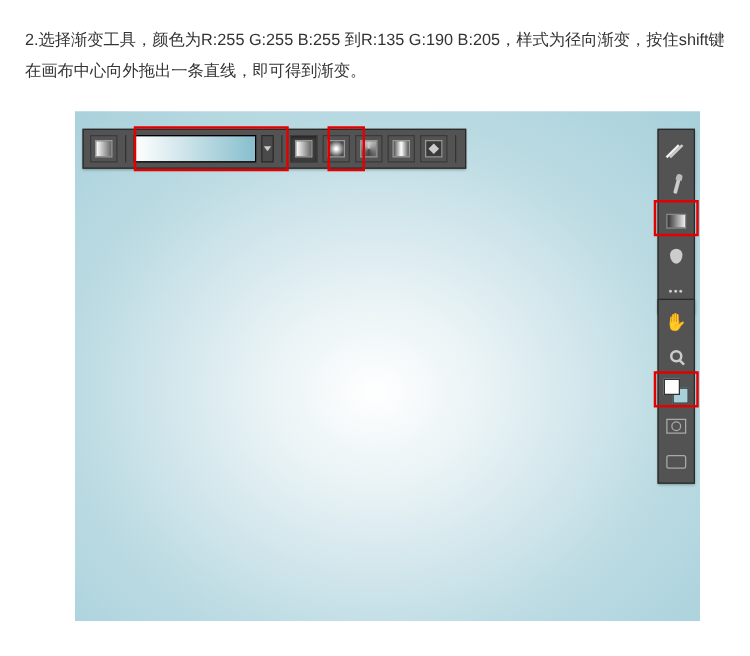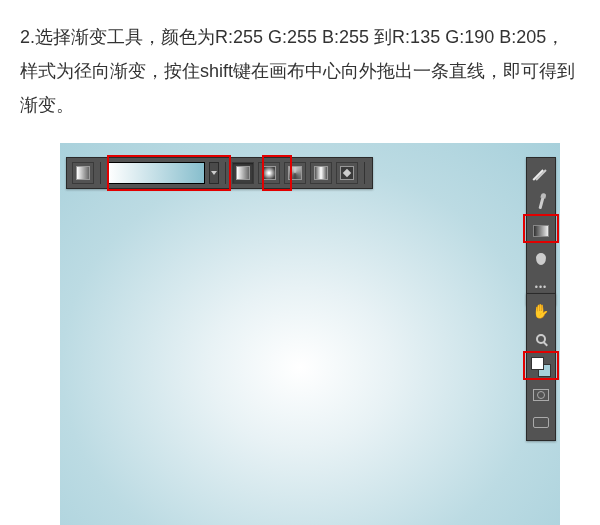--- a/index.html
+++ b/index.html
@@ -3,21 +3,21 @@
 <meta charset="utf-8">
 <style>
   * { box-sizing: border-box; margin: 0; padding: 0; }
   body {
     background: #fff;
     font-family: "Microsoft YaHei", "PingFang SC", Arial, sans-serif;
     width: 600px;
     padding: 20px 20px 0 20px;
   }
   .instruction {
-    font-size: 18px;
+    font-size: 13px;
     line-height: 1.9;
     color: #333;
     margin-bottom: 20px;
   }
   .screenshot-wrap {
     margin-left: 40px;
   }
   .canvas {
     position: relative;
     width: 500px;

